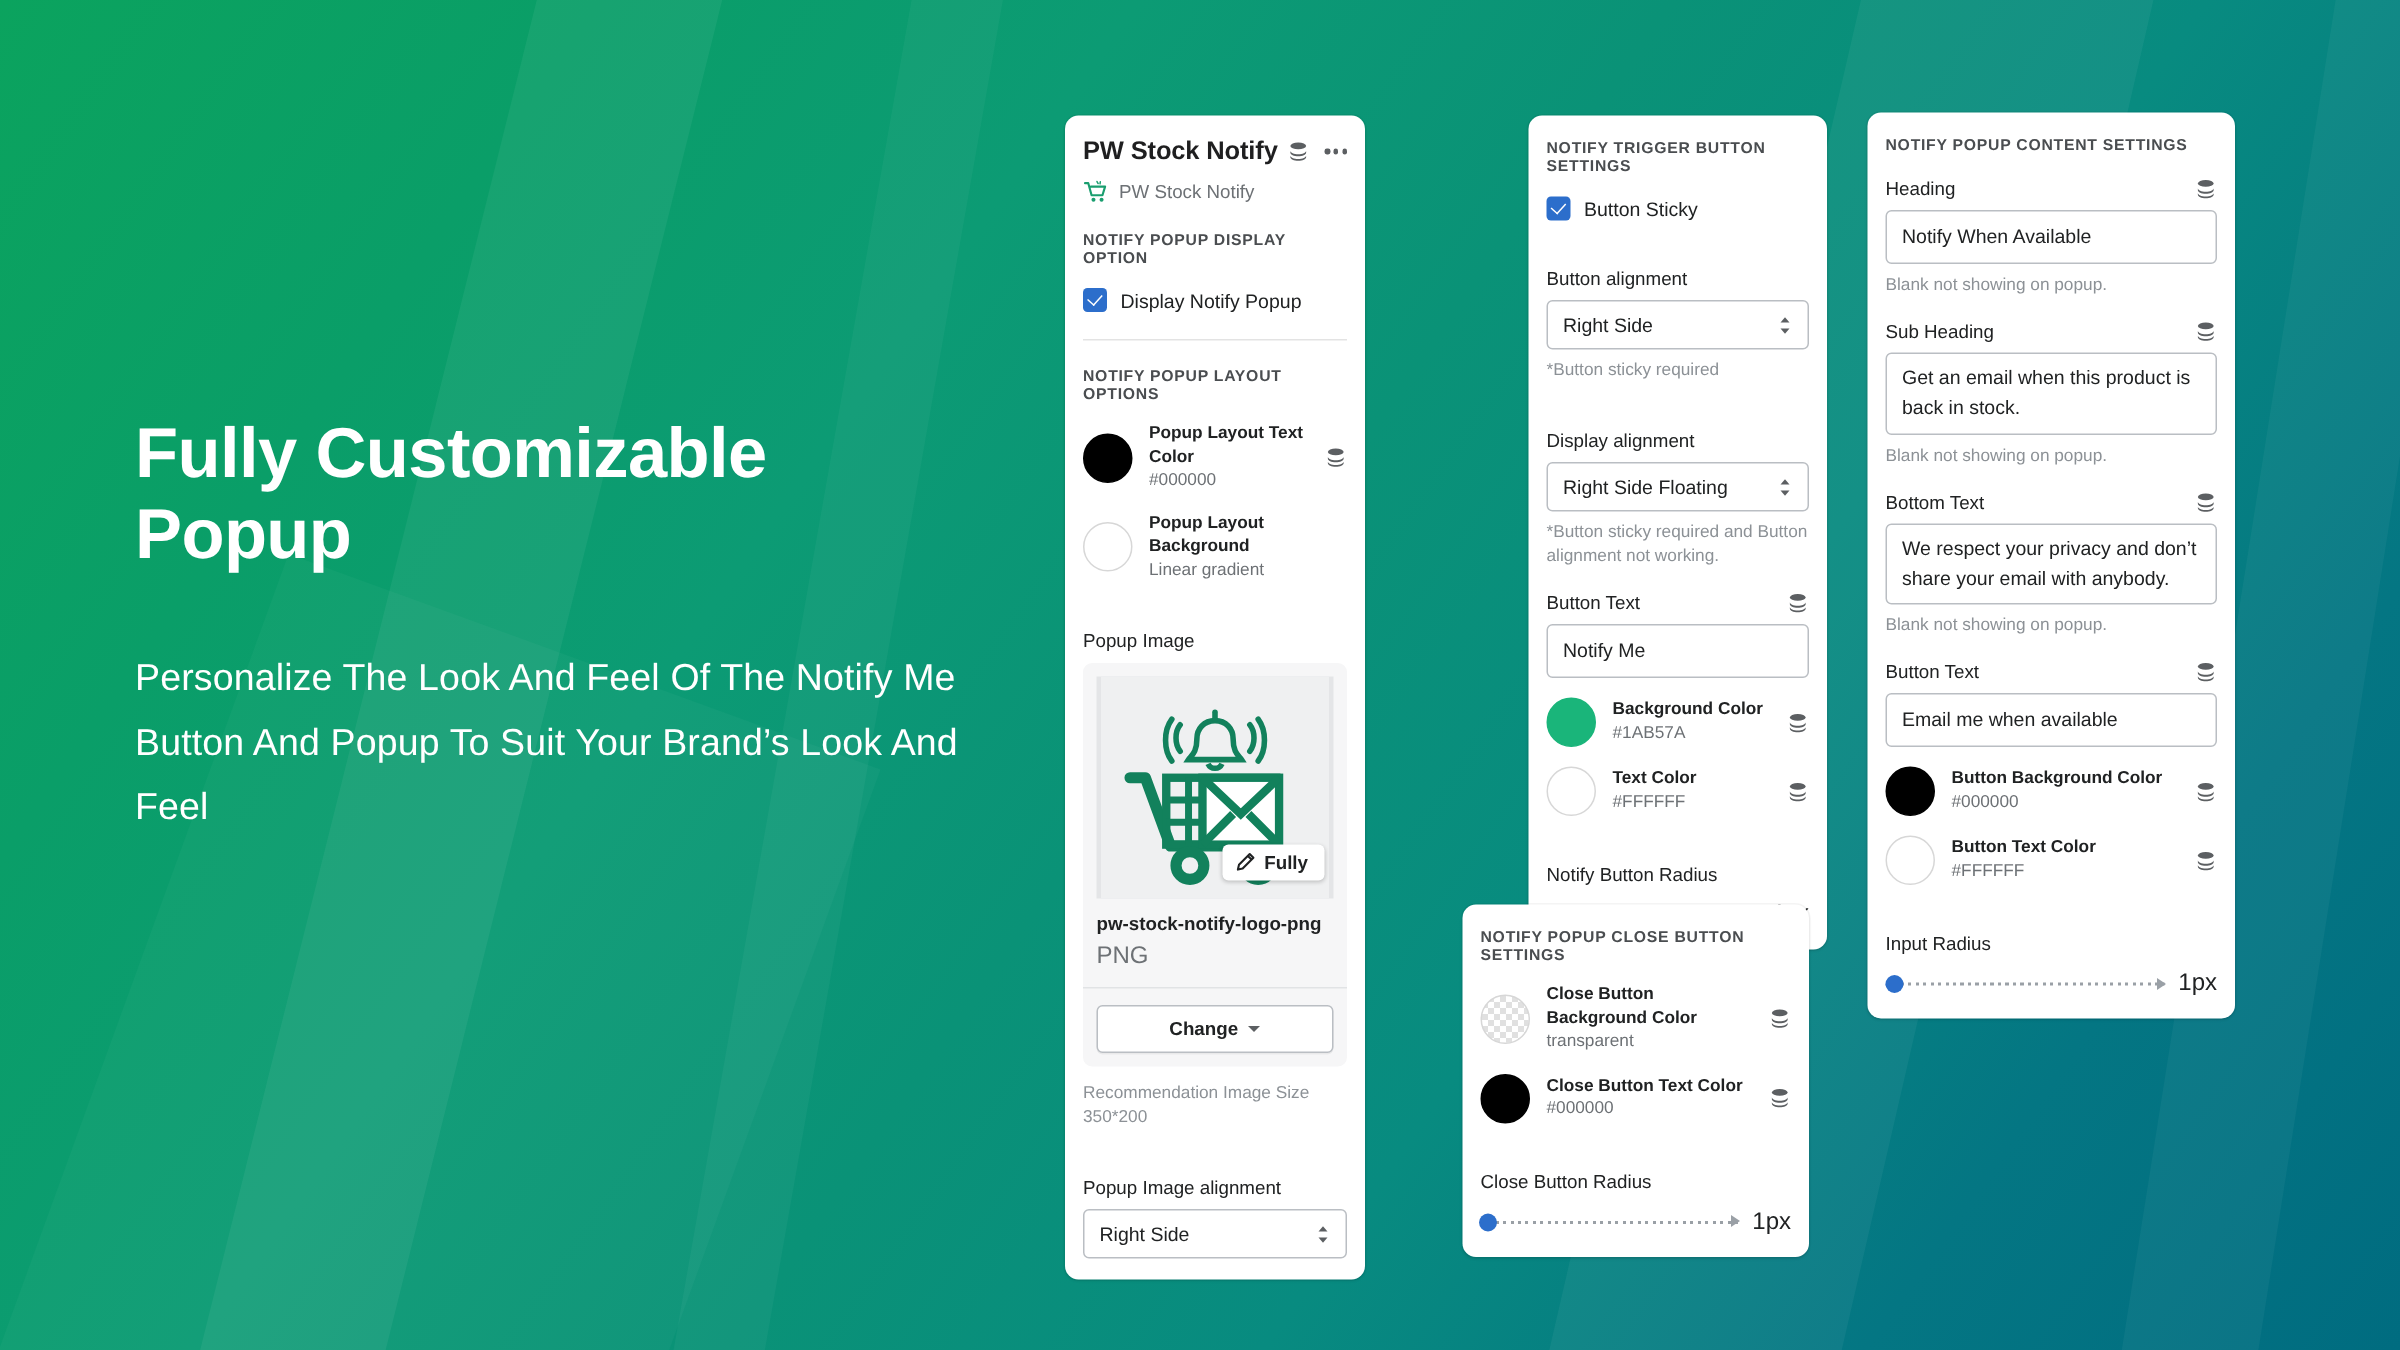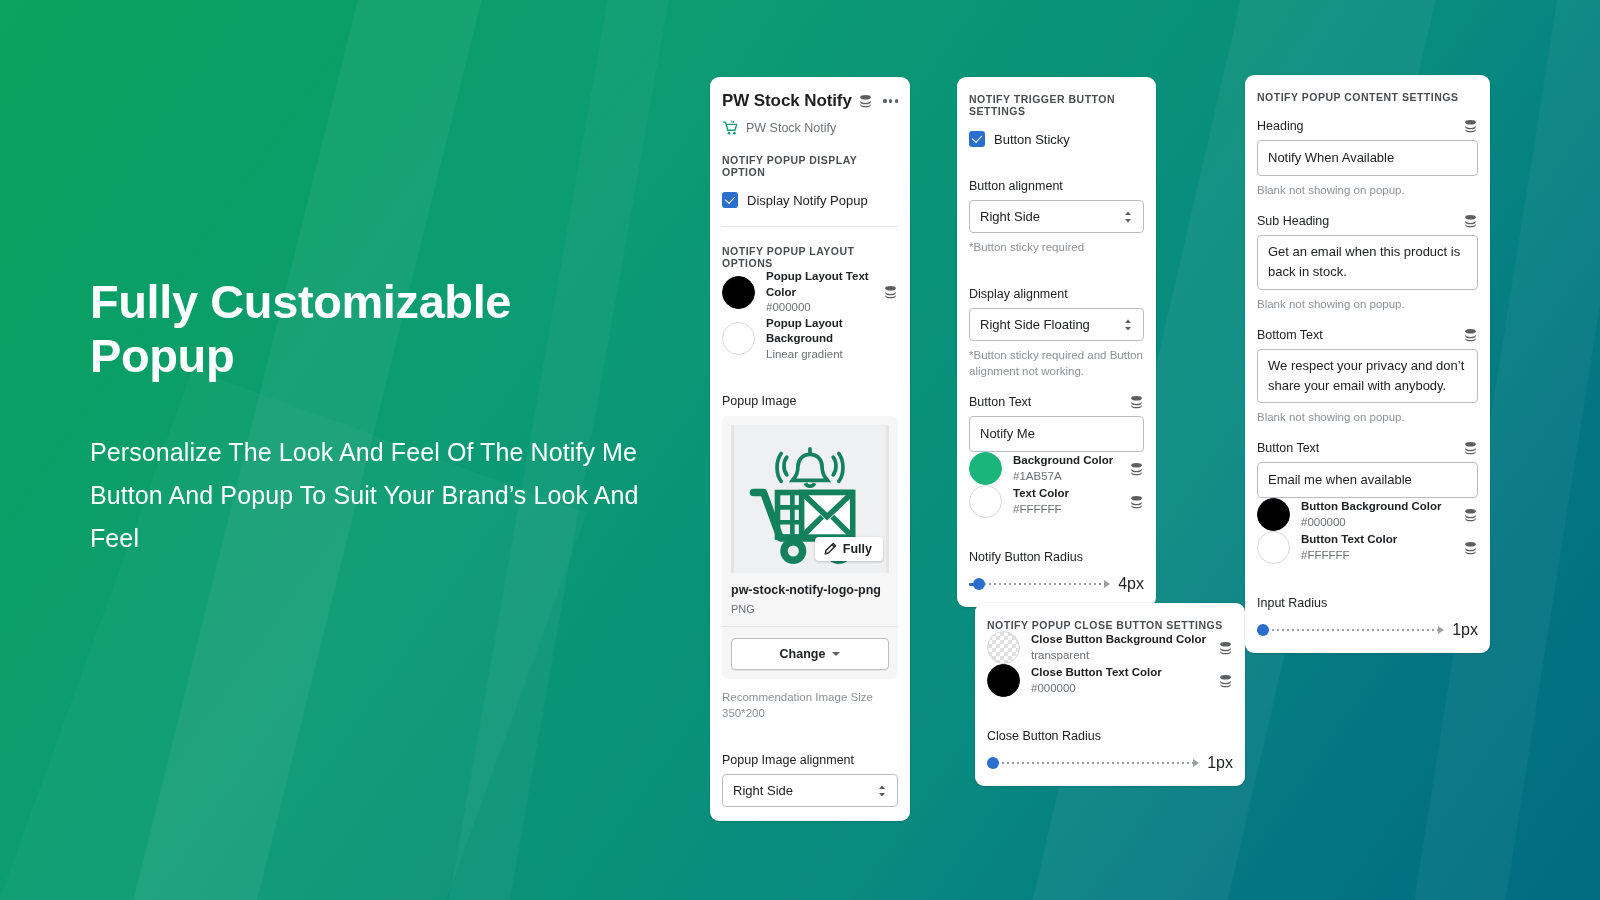--- a/index.html
+++ b/index.html
@@ -60,22 +60,22 @@
 
   
   .panel {
     position: absolute;
     background: #ffffff;
     border-radius: 9px;
     box-shadow: 0 1px 2px rgba(0,0,0,.10), 0 0 0 1px rgba(0,0,0,.04);
   }
 
   #panel-app       { left: 710px;  top: 77px;  width: 200px; }
-  #panel-trigger   { left: 957px;  top: 77px;  width: 199px; }
-  #panel-close     { left: 975px;  top: 603px; width: 270px; }
+  #panel-trigger   { left: 1019px;  top: 77px;  width: 199px; }
+  #panel-close     { left: 975px;  top: 603px; width: 231px; }
   #panel-content   { left: 1245px; top: 75px;  width: 245px; }
 
   .panel-pad { padding: 14px 12px 14px 12px; }
 
   
   .app-head {
     display: flex; align-items: flex-start; justify-content: space-between;
     padding: 0 0 2px 0;
   }
   .app-title {
@@ -113,20 +113,21 @@
     position: absolute; left: 4.6px; top: 2.2px;
     width: 4.5px; height: 8px;
     border: solid #fff; border-width: 0 1.9px 1.9px 0;
     transform: rotate(42deg);
   }
   .cb-label { font-size: 13px; color: #202223; }
 
   
   .swatch-row {
     display: flex; align-items: center; gap: 11px;
+    margin-top: 13px;
   }
   .swatch {
     width: 33px; height: 33px; border-radius: 50%;
     flex: none;
     border: 1px solid #d7d7d7;
   }
   .swatch.transparent {
     background-color: #ffffff;
     background-image:
       linear-gradient(45deg,#e0e0e0 25%,transparent 25%,transparent 75%,#e0e0e0 75%),
@@ -199,21 +200,21 @@
     position: absolute; right: 6px; bottom: 12px;
     background: #ffffff;
     border-radius: 4px;
     box-shadow: 0 1px 3px rgba(0,0,0,.22);
     padding: 5px 11px 5px 8px;
     display: flex; align-items: center; gap: 6px;
     font-size: 12.5px; font-weight: 700; color: #202223;
   }
   .pencil { width: 14px; height: 14px; display:block; }
   .file-name { font-size: 12.5px; font-weight: 700; color: #202223; margin-top: 10px; }
-  .file-type { font-size: 11px; color: #6d7175; margin-top: 6px; }
+  .file-type { font-size: 16px; color: #6d7175; margin-top: 6px; }
   .dz-divider { height: 1px; background: #e1e3e5; margin: 11px -9px 0 -9px; }
   .change-btn {
     margin-top: 11px;
     height: 32px;
     background: #ffffff;
     border: 1px solid #babec3;
     border-radius: 4px;
     display: flex; align-items: center; justify-content: center; gap: 7px;
     font-size: 12.5px; font-weight: 700; color: #202223;
     box-shadow: 0 1px 0 rgba(0,0,0,.05);

